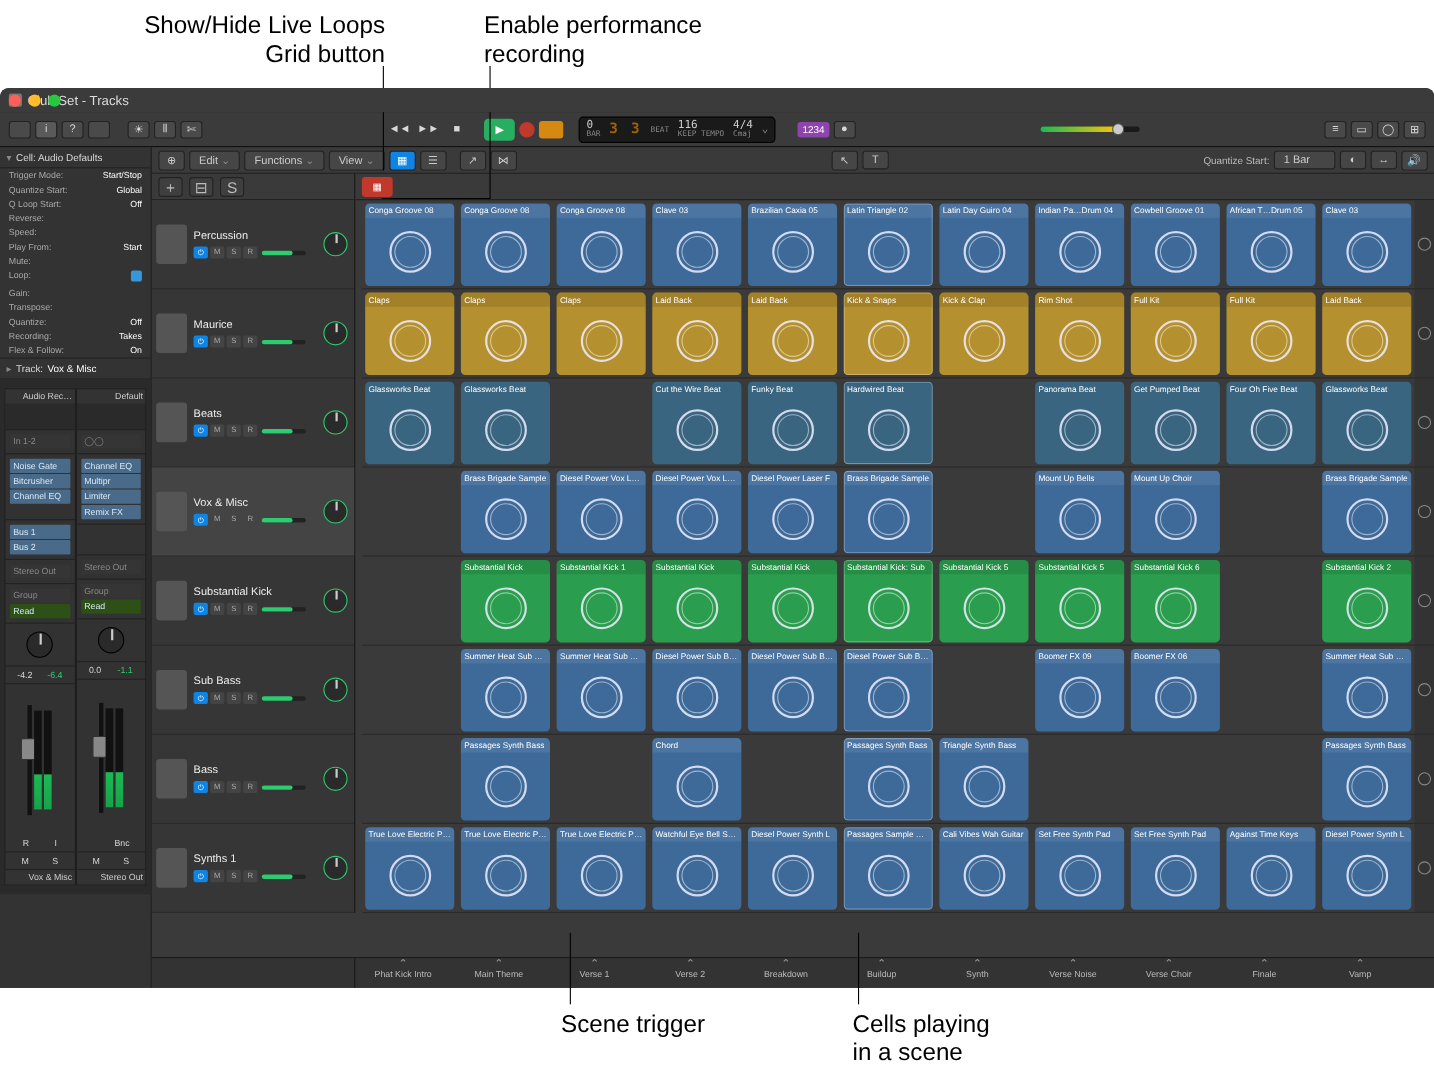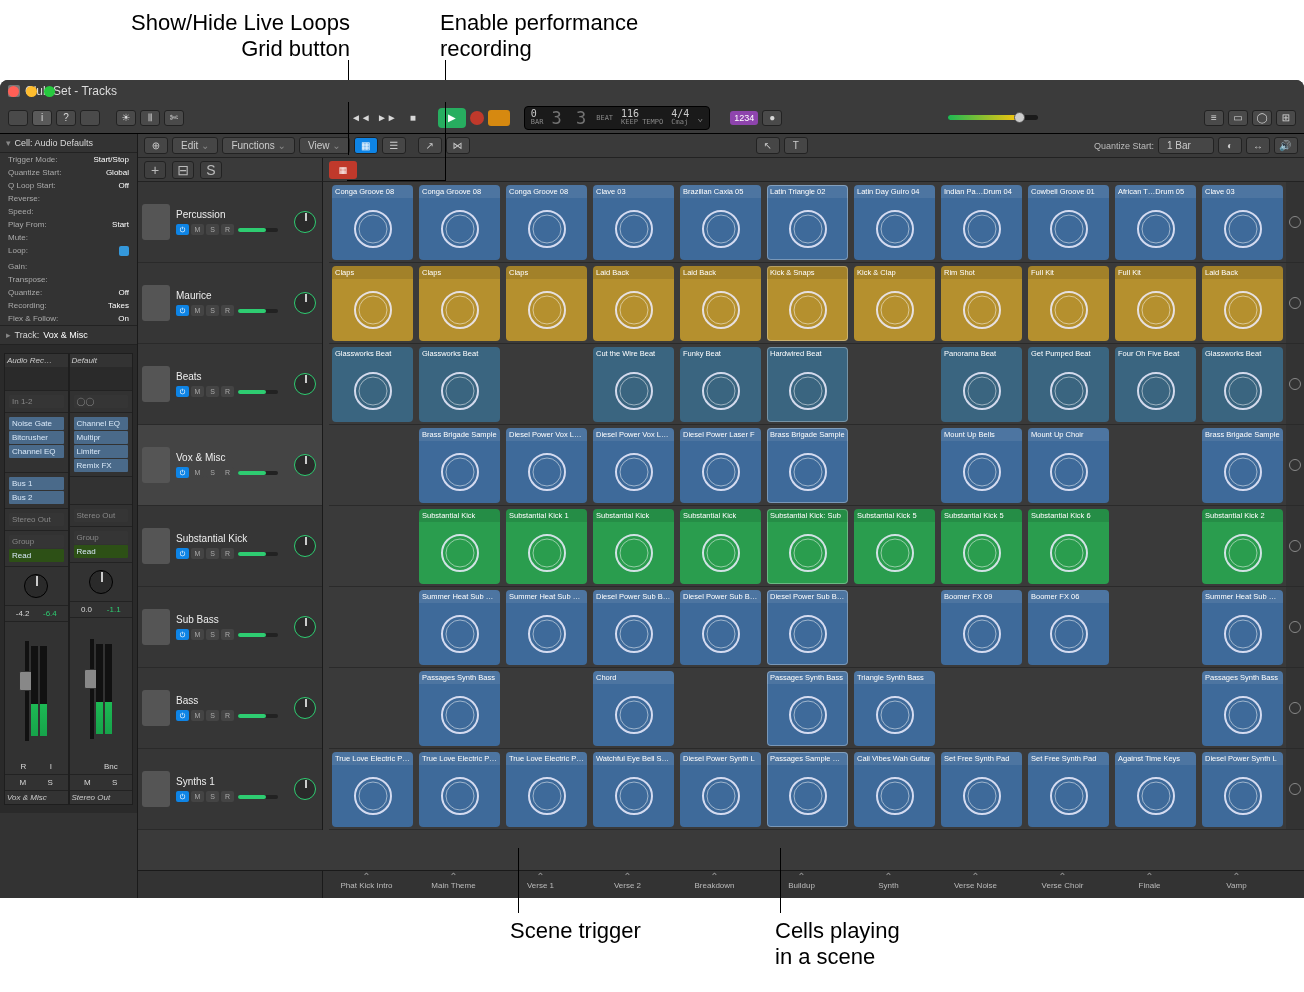--- a/index.html
+++ b/index.html
@@ -23,40 +23,40 @@
 .toolbar { height: 32px; background: #3b3b3b; display: flex; align-items: center; padding: 0 8px; border-bottom: 1px solid #000; }
 .tb-seg { display: flex; gap: 4px; align-items: center; }
 .tb-btn { width: 20px; height: 16px; background: #4a4a4a; border-radius: 3px; border:1px solid #222; display:flex; align-items:center; justify-content:center; }
 .tb-btn.bright { background:#5a5a5a; }
 .spacer { flex: 1; }
 .transport-btn { width:16px; height:16px; display:flex; align-items:center; justify-content:center; margin: 0 3px; }
 .play-btn { width:28px; height:20px; background:#27ae60; border-radius:4px; display:flex; align-items:center; justify-content:center; }
 .rec-btn { width:14px; height:14px; border-radius:50%; background:#c0392b; }
 .cycle-btn { width:22px; height:16px; background:#d68910; border-radius:3px; }
 .lcd { background:#1a1a1a; height:24px; border-radius:4px; padding:0 6px; display:flex; align-items:center; gap:8px; font-family:monospace; border:1px solid #000; }
-.lcd-big { font-size:17px; color:#737373; font-weight:400; letter-spacing:2px; }
+.lcd-big { font-size:13px; color:#a16207; font-weight:700; letter-spacing:2px; }
 .lcd-sm { font-size:7px; color:#888; line-height:8px; display:flex; flex-direction:column; }
 .lcd-sm b { color:#ccc; font-size:10px; font-weight:400; }
 .purple-btn { background:#8e44ad; color:#fff; font-size:9px; padding:2px 4px; border-radius:3px; }
 .vol-slider { width:90px; height:5px; background:#1a1a1a; border-radius:3px; position:relative; }
 .vol-fill { position:absolute; left:0; top:0; height:100%; width:75%; background:linear-gradient(90deg,#1db954,#f1c40f); border-radius:3px 0 0 3px; }
 .vol-thumb { position:absolute; left:73%; top:-3px; width:11px; height:11px; background:#ccc; border-radius:50%; border:1px solid #555; }
 
 
 .main { display:flex; background:#3a3a3a; }
 .inspector { width:138px; background:#333; border-right:1px solid #1a1a1a; font-size:9px; }
 .insp-head { padding:4px 6px; border-bottom:1px solid #222; display:flex; align-items:center; gap:4px; }
 .insp-row { display:flex; justify-content:space-between; padding:2px 8px; font-size:8px; color:#aaa; }
 .insp-row .v { color:#fff; }
 .insp-chk { width:10px; height:10px; background:#3498db; border-radius:2px; display:inline-block; }
 .insp-arrow { color:#888; }
 .channel-strips { display:flex; padding:8px 4px; gap:0px; background:#2a2a2a; height:468px; }
 .strip { width:68px; background:#323232; border:1px solid #1e1e1e; display:flex; flex-direction:column; font-size:8px; }
 .strip-sec { border-bottom:1px solid #222; padding:3px 4px; }
-.strip-label { background:#333; text-align:left; padding:2px; font-size:8px; color:#ccc;font-style:italic; }
+.strip-label { background:#333; text-align:right; padding:2px; font-size:8px; color:#ccc; }
 .slot { background:#4a6a8a; color:#d8e8f8; padding:2px 3px; margin:1px 0; font-size:8px; border-radius:1px; }
 .slot.dark { background:#353535; color:#888; }
 .knob-big { width:24px; height:24px; background:#2a2a2a; border:1px solid #000; border-radius:50%; margin:4px auto; position:relative; }
 .knob-big::after { content:''; position:absolute; width:2px; height:10px; background:#ccc; left:11px; top:1px; }
 .fader-area { flex:1; display:flex; justify-content:center; align-items:center; gap:2px; padding:6px; }
 .meter { width:7px; height:90px; background:#111; position:relative; }
 .meter::after { content:''; position:absolute; bottom:0; width:100%; height:35%; background:linear-gradient(#1db954,#16a34a); }
 .fader-tr { width:4px; height:100px; background:#111; position:relative; }
 .fader-cap { position:absolute; width:16px; height:20px; background:#888; border-radius:2px; left:-6px; top:30px; border:1px solid #333; }
 

